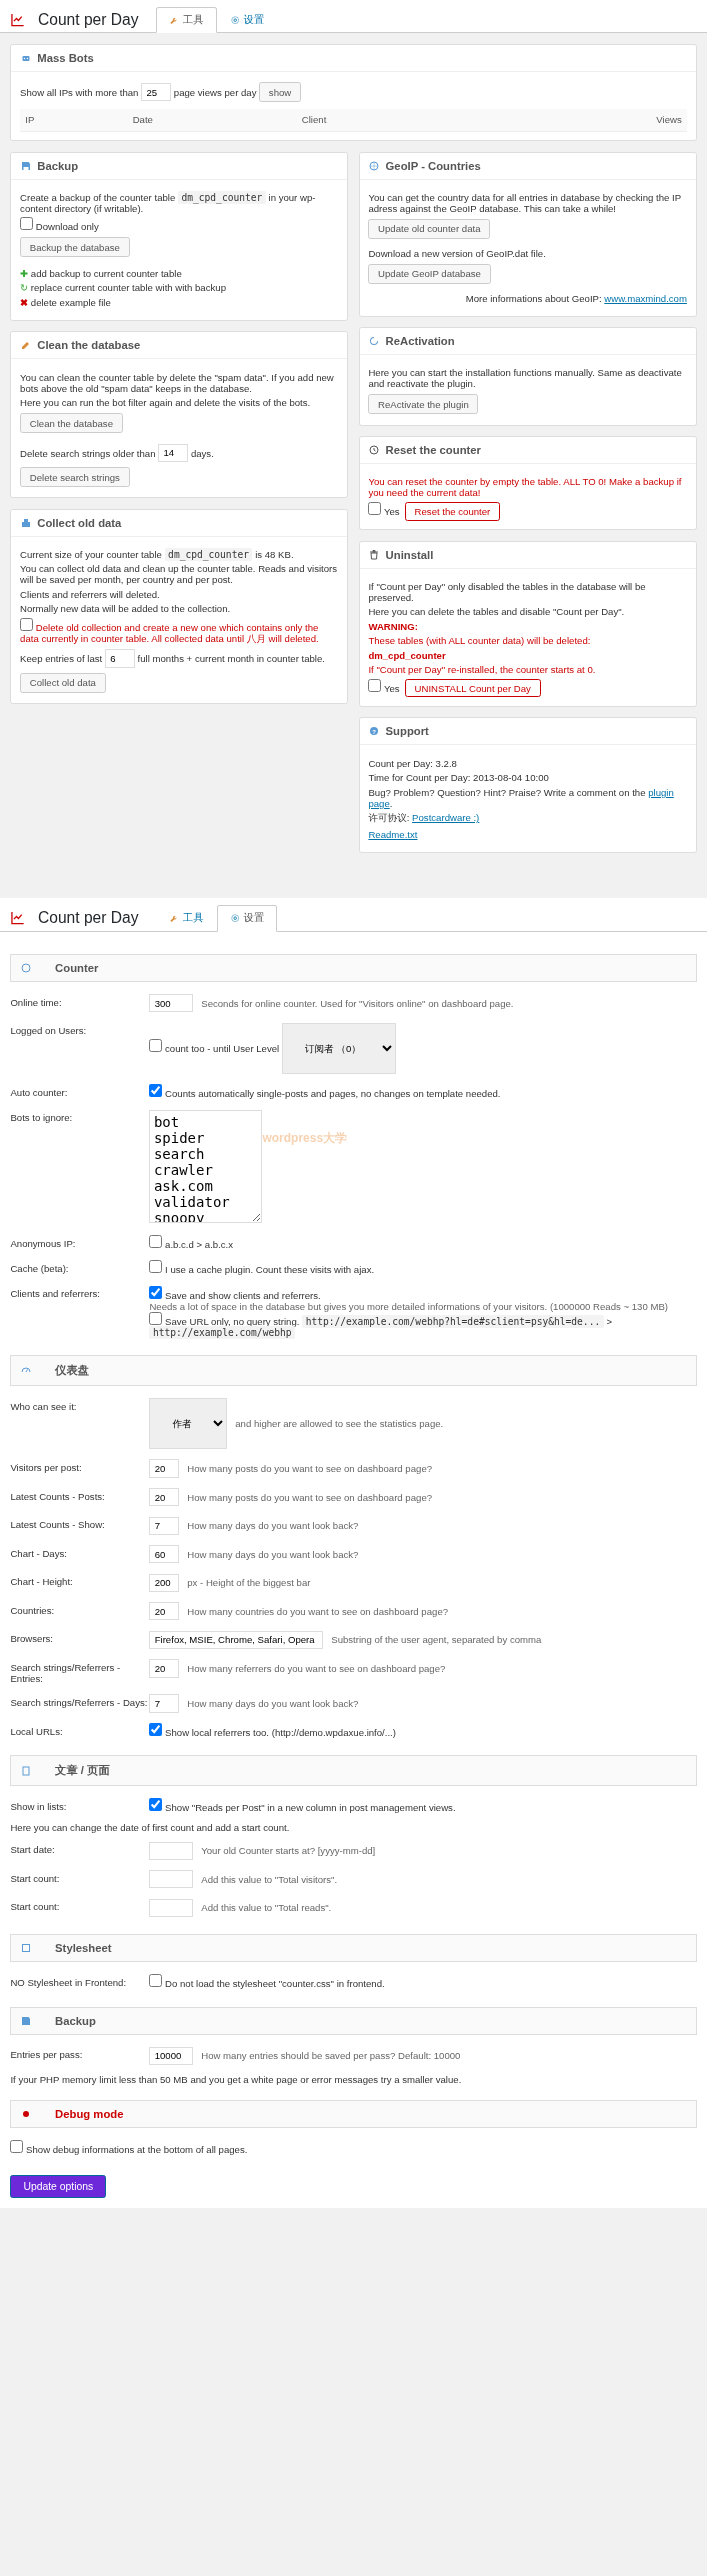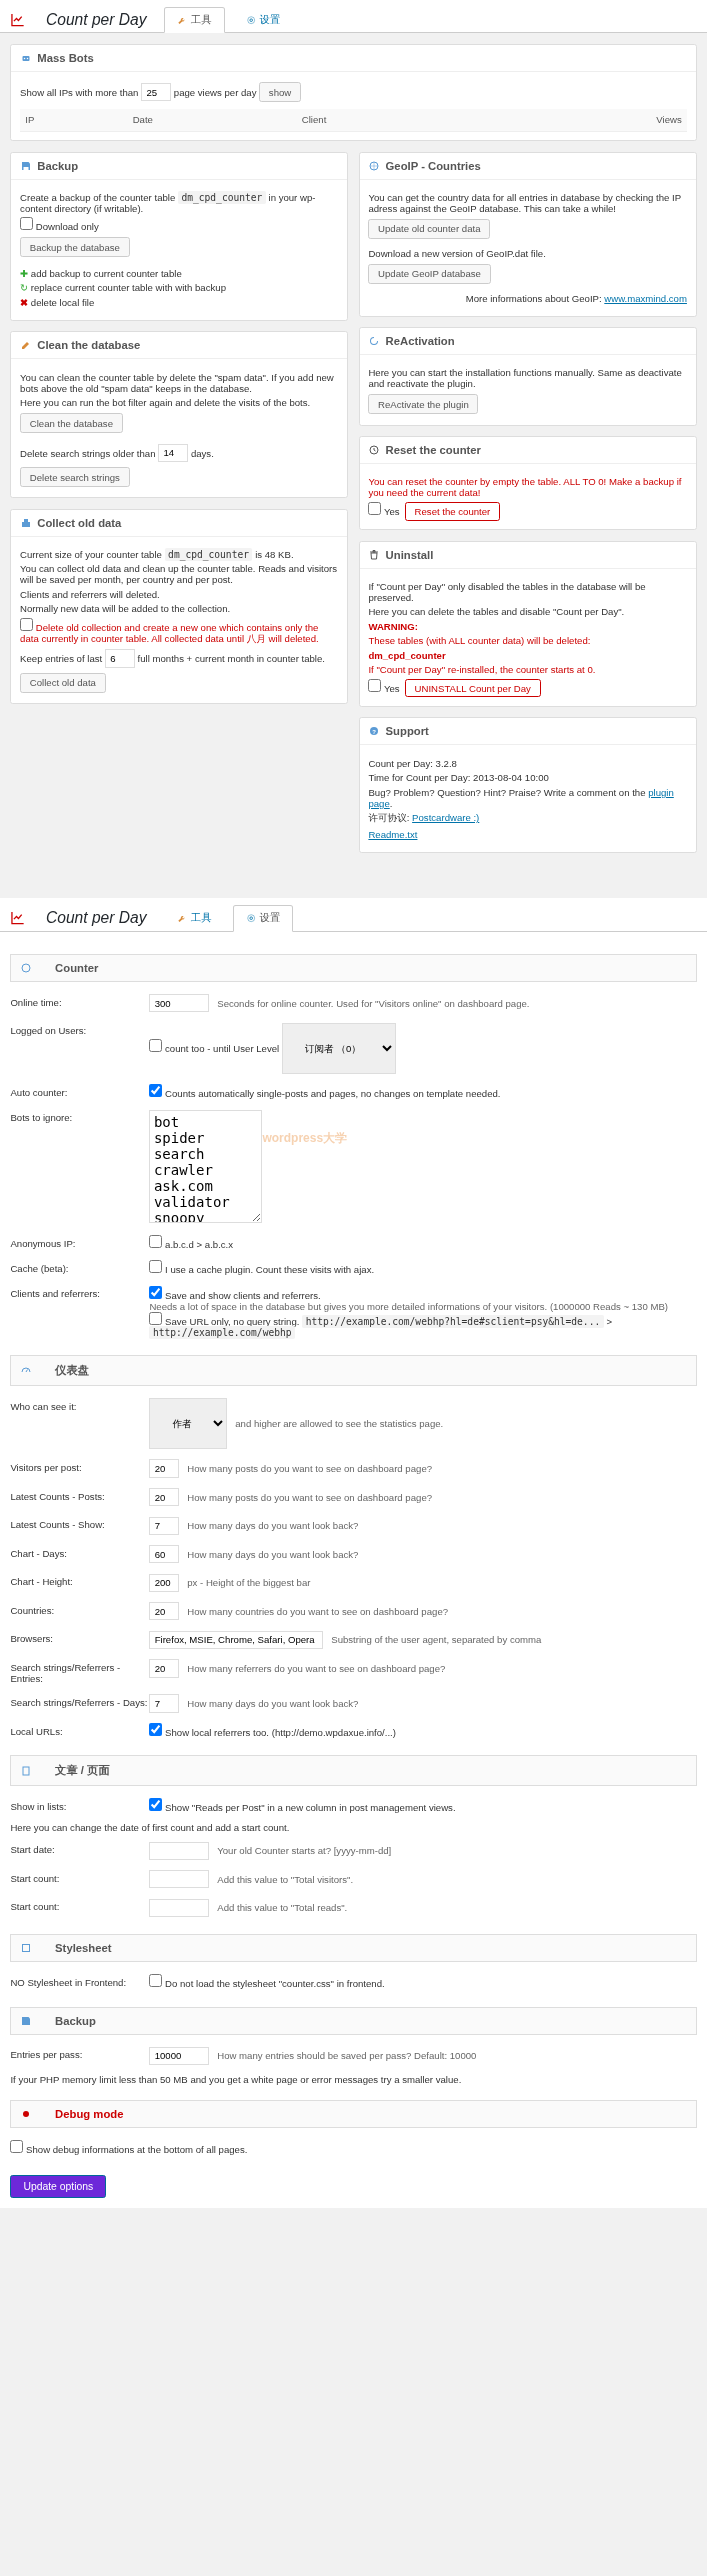--- a/index.html
+++ b/index.html
@@ -1,23 +1,23 @@
 <!DOCTYPE html>
 <html style="font-size:14px"><head>
 <meta charset="utf-8">
 <style>
 * { box-sizing: border-box; margin: 0; padding: 0; }
 body { font-family: Arial, sans-serif; font-size: 9.6px; background: #f1f1f1; color: #333; }
 .page-wrap { width: 707px; margin: 0 auto; }
 
 
 .tabs { display: flex; align-items: center; padding: 7px 10.4px 0; background: #fff; border-bottom: 0.9px solid #ccc; }
-.tab-title { font-size: 15.6px; font-weight: 400; color: #23282d; margin-right: 17.4px; display: flex; align-items: center; gap: 20px; font-style: italic; }
+.tab-title { font-size: 15.6px; font-weight: 400; color: #23282d; margin-right: 17.4px; display: flex; align-items: center; gap: 12px; }
 .tab-title svg { width: 15.6px; height: 15.6px; }
-.tab-links { display: flex; gap: 8px; margin-bottom: -0.9px; }
+.tab-links { display: flex; gap: 0; margin-bottom: -0.9px; }
 .tab-link { padding: 5.2px 12px; border: 0.9px solid transparent; color: #0073aa; display: flex; align-items: center; gap: 3.5px; cursor: pointer; font-size: 10.4px; }
 .tab-link.active { border-color: #ccc; border-bottom-color: #fff; background: #fff; color: #555; border-radius: 2.6px 2.6px 0 0; }
 .tab-link svg { width: 10.4px; height: 10.4px; }
 
 .content { padding: 10.4px; }
 
 
 .two-col { display: flex; gap: 10.4px; }
 .col { flex: 1; display: flex; flex-direction: column; gap: 10.4px; }
 
@@ -28,21 +28,21 @@
 .panel-head svg { width: 12px; height: 12px; }
 .panel-body { padding: 8.7px; font-size: 9.6px; color: #333; }
 .panel-body p { margin: 3.5px 0; }
 
 
 .btn { display: inline-block; padding: 3.5px 8.7px; background: #f7f7f7; border: 0.9px solid #ccc; border-radius: 2.6px; font-size: 9.6px; cursor: pointer; color: #555; margin: 1.7px 0; }
 
 
 input[type="text"], input[type="number"] { border: 0.9px solid #ddd; padding: 2.6px 4.3px; font-size: 9.6px; background: #fff; }
 input.tiny { width: 30px; }
-input.small { width: 60px; }
+input.small { width: 44px; }
 input.med { width: 174px; }
 select { border: 0.9px solid #ddd; padding: 18px; font-size: 9.6px; }
 textarea { border: 0.9px solid #ddd; padding: 3.5px; font-size: 14px; font-family: monospace; width: 113px; height: 113px; }
 
 
 .green { color: #3a3; }
 .redb { color: #c00; font-weight: bold; }
 .red { color: #c00; }
 .redborder { border: 0.9px solid #c00; color: #c00; background: #fff; padding: 2.6px 8.7px; border-radius: 2.6px; font-size: 9.6px; cursor: pointer; }
 .link { color: #0073aa; text-decoration: underline; cursor: pointer; }
@@ -139,21 +139,21 @@
                 <rect x="7" y="14" width="10" height="6" fill="#fff"></rect>
               </svg>
         <span>Backup</span>
       </div>
       <div class="panel-body">
         <p><span>Create a backup of the counter table</span> <code class="inline">dm_cpd_counter</code> <span>in your wp-content directory (if writable).</span></p>
         <p><label><input type="checkbox" style=""> <span>Download only</span></label></p>
         <button class="btn">Backup the database</button>
         <p style="margin-top:8.7px"><span class="green">✚</span> <span>add backup to current counter table</span></p>
         <p><span class="green">↻</span> <span>replace current counter table with with backup</span></p>
-        <p><span class="redb">✖</span> <span>delete local file</span></p>
+        <p><span class="redb">✖</span> <span>delete example file</span></p>
       </div>
     </div>
 
     <div class="panel">
       <div class="panel-head">
         <svg viewBox="0 0 24 24">
                 <path d="M4 16l10-10 4 4-10 10H4z" fill="#d98c3a"></path>
               </svg>
         <span>Clean the database</span>
       </div>

